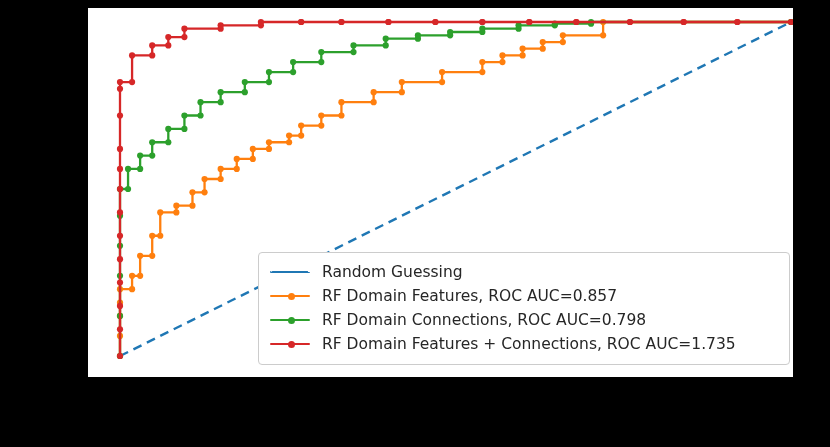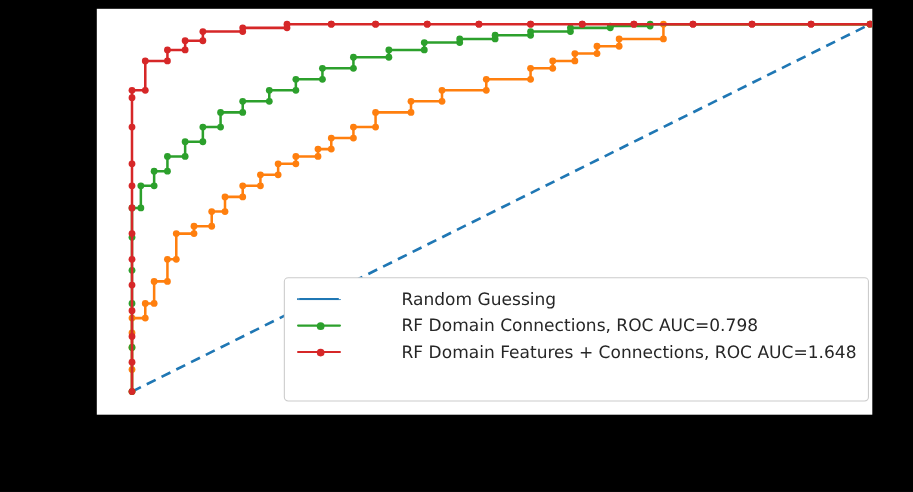--- a/index.html
+++ b/index.html
@@ -5,21 +5,21 @@
   html,body{margin:0;padding:0;background:#000;}
   body{width:830px;height:447px;overflow:hidden;
        font-family:"DejaVu Sans","Liberation Sans",sans-serif;}
   #figure{position:relative;width:830px;height:447px;background:#000;}
   #plot-panel{position:absolute;left:88px;top:8px;width:705px;height:369px;
               background:#fff;overflow:hidden;}
   #roc-svg{position:absolute;left:0;top:0;width:705px;height:369px;display:block;}
   #legend-box{position:absolute;left:170px;top:244px;width:532px;height:113px;
               background:#fff;border:1px solid #cccccc;border-radius:4px;
               box-sizing:border-box;padding:7px 10px 7px 9px;}
-  .legend-row{display:flex;align-items:center;height:24px;gap:43px;}
+  .legend-row{display:flex;align-items:center;height:24px;}
   .legend-swatch{position:relative;width:44px;height:24px;flex:0 0 44px;margin-right:10px;}
   .legend-line{position:absolute;left:2px;top:11px;width:40px;height:2.2px;border-radius:1px;}
   .legend-line.dashed{height:0;border-top:2.4px dashed #1f77b4;top:11px;}
   .legend-dot{position:absolute;left:20px;top:8.5px;width:7px;height:7px;border-radius:50%;}
   .legend-label{font-size:15.5px;color:#262626;white-space:nowrap;line-height:24px;}
 </style>
 </head>
 <body>
 
 <div id="figure">
@@ -187,32 +187,39 @@
 
     <div id="legend-box">
 
       <div class="legend-row">
         <span class="legend-swatch">
           <span class="legend-line dashed"></span>
         </span>
         <span class="legend-label">Random Guessing</span>
       </div>
 
+      <div class="legend-row">
+        <span class="legend-swatch">
+          <span class="legend-line" style="background:#ff7f0e"></span>
+          <span class="legend-dot" style="background:#ff7f0e"></span>
+        </span>
+        <span class="legend-label">RF Domain Features, ROC AUC=0.857</span>
+      </div>
 
       <div class="legend-row">
         <span class="legend-swatch">
           <span class="legend-line" style="background:#2ca02c"></span>
           <span class="legend-dot" style="background:#2ca02c"></span>
         </span>
         <span class="legend-label">RF Domain Connections, ROC AUC=0.798</span>
       </div>
 
       <div class="legend-row">
         <span class="legend-swatch">
           <span class="legend-line" style="background:#d62728"></span>
           <span class="legend-dot" style="background:#d62728"></span>
         </span>
-        <span class="legend-label">RF Domain Features + Connections, ROC AUC=1.648</span>
+        <span class="legend-label">RF Domain Features + Connections, ROC AUC=1.735</span>
       </div>
 
     </div>
   </div>
 </div>
 
 </body></html>

